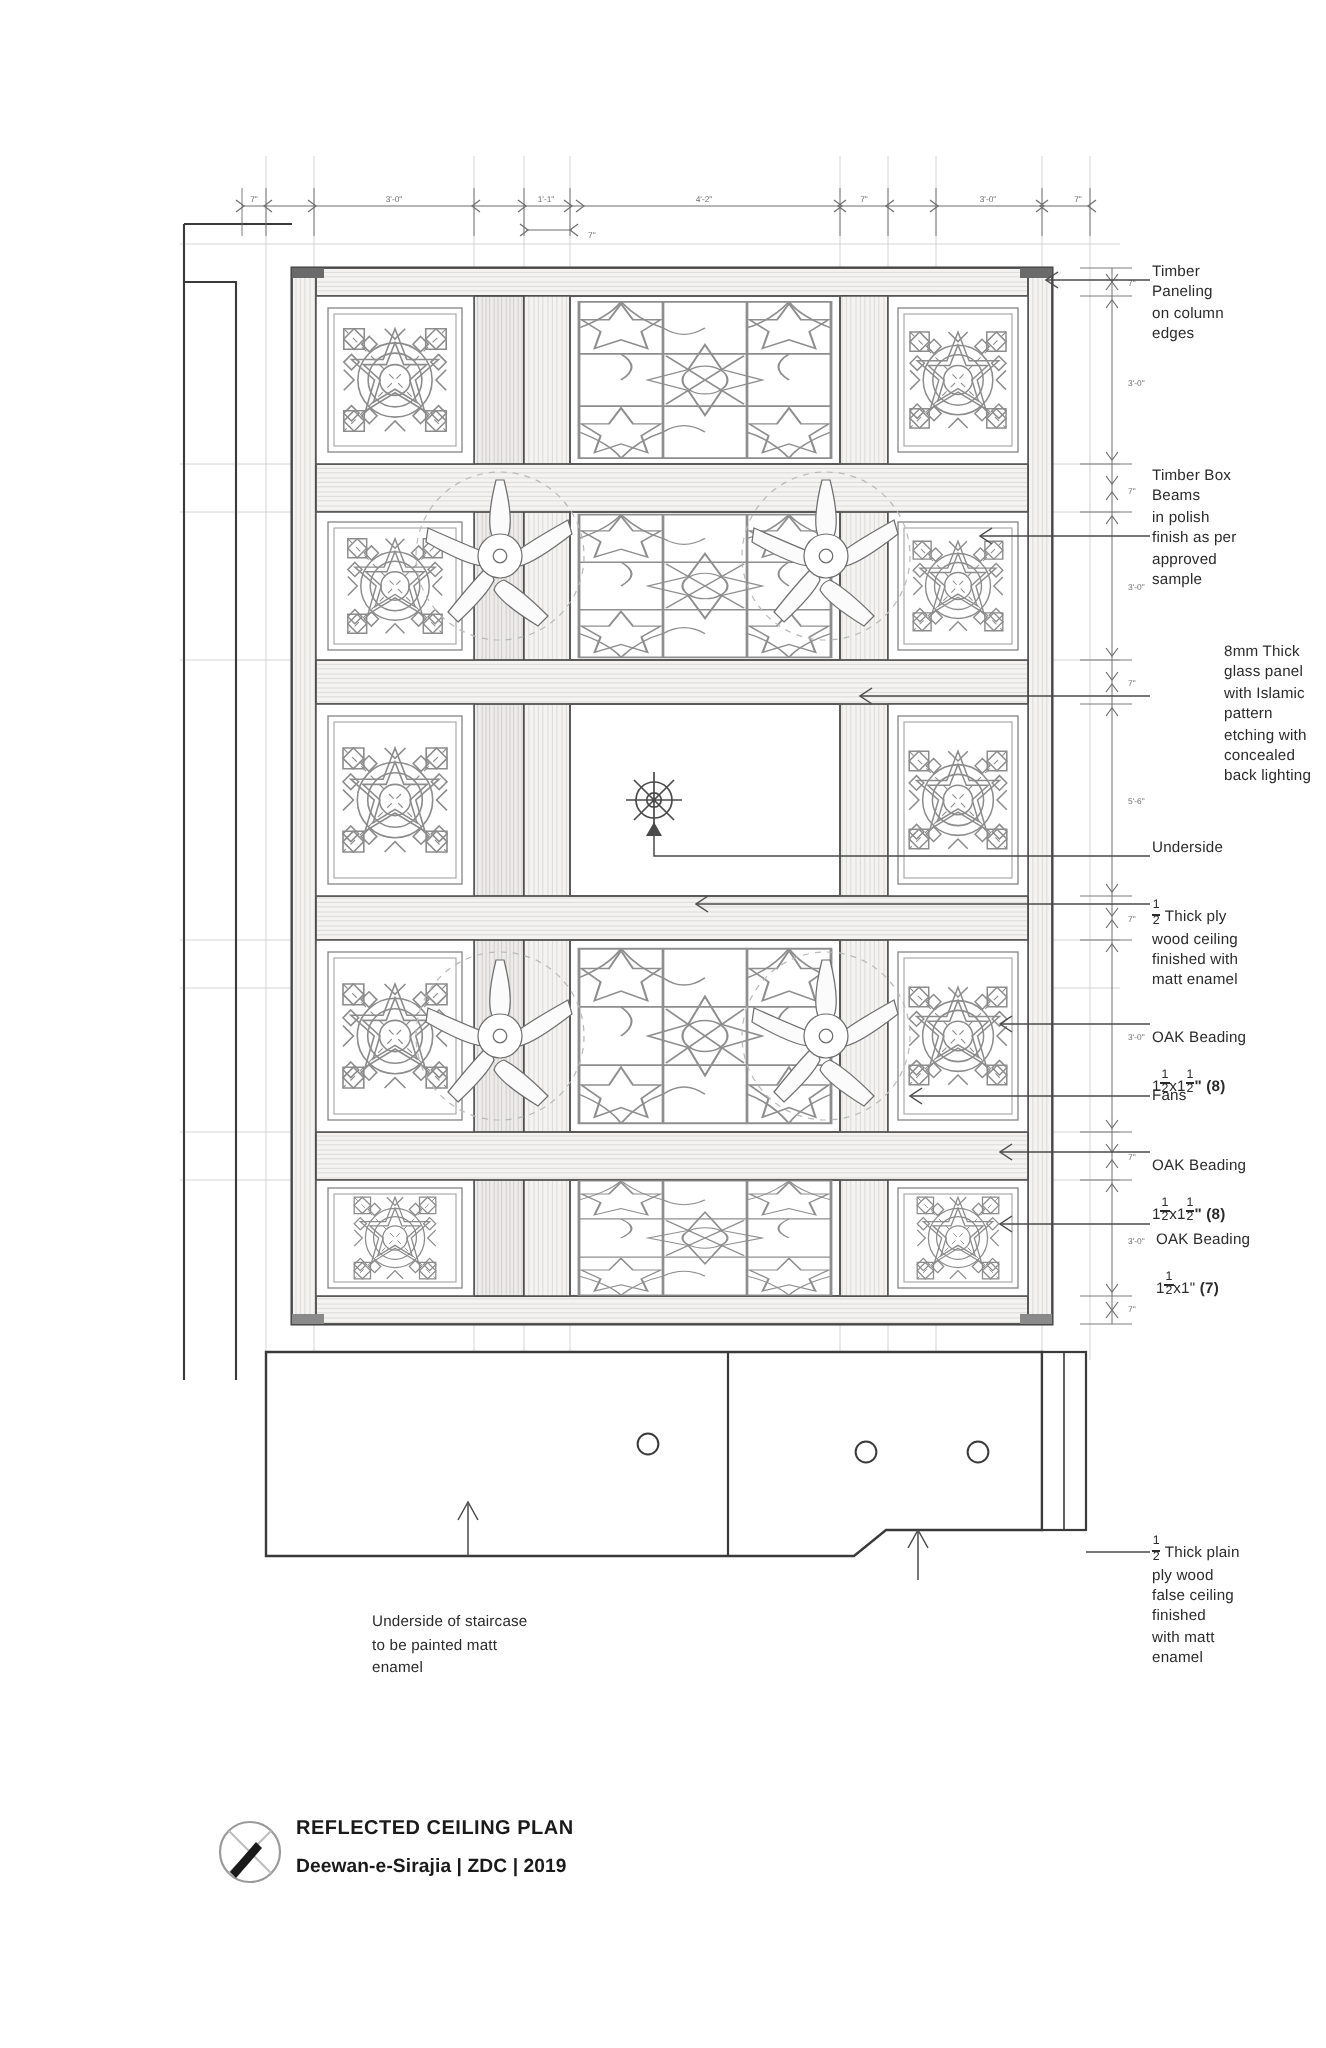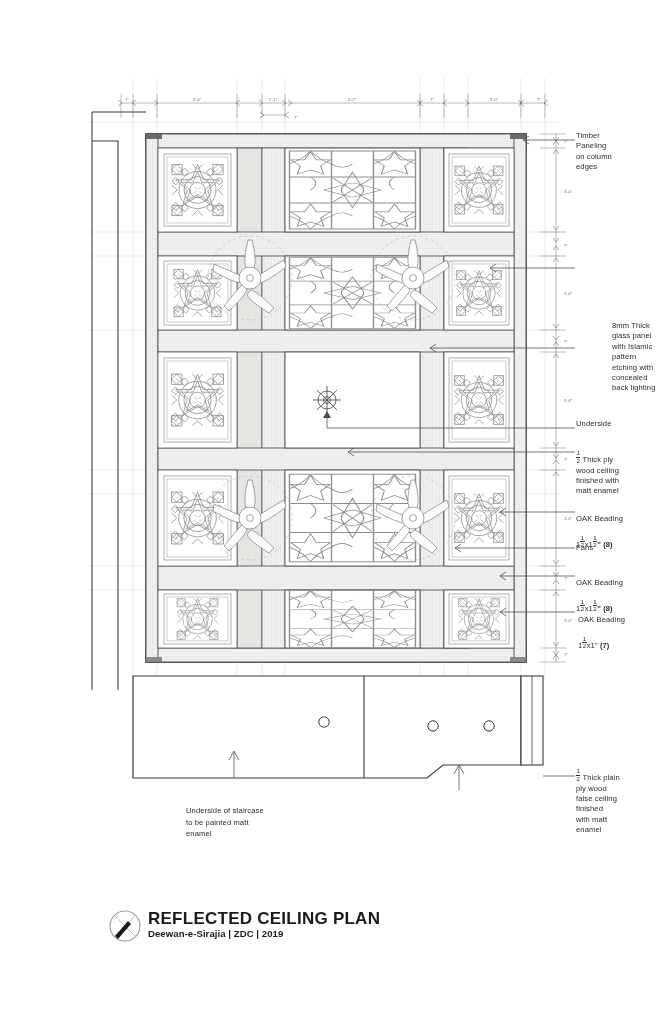--- a/index.html
+++ b/index.html
@@ -11,21 +11,21 @@
   svg.layer{position:absolute;left:0;top:0;width:663px;height:1024px;overflow:visible;}
 
   .note{
     position:absolute;font-size:7.6px;line-height:10.4px;color:#2b2b2b;
     letter-spacing:.1px;white-space:pre-line;
   }
   .note b{font-weight:700;}
 
   .titleblock{position:absolute;left:108px;top:905px;width:420px;height:52px;}
   .tb-title{
-    position:absolute;left:40px;top:4px;font-size:17px;font-weight:700;
+    position:absolute;left:40px;top:4px;font-size:10px;font-weight:700;
     letter-spacing:.25px;color:#1a1a1a;
   }
   .tb-sub{
     position:absolute;left:40px;top:23px;font-size:9.6px;font-weight:700;
     letter-spacing:.05px;color:#1a1a1a;
   }
   .dimtxt{font-size:4.2px;fill:#6e6e6e;font-family:"Liberation Sans",sans-serif;}
   .frac{display:inline-block;font-size:6.2px;line-height:1;vertical-align:-.08em;}
   .frac .n{display:block;text-align:center;border-bottom:.6px solid #2b2b2b;padding:0 .4px;}
   .frac .d{display:block;text-align:center;padding:0 .4px;}
@@ -422,20 +422,26 @@
       <path d="M459,790 V766"></path>
       <path d="M454,774 l5,-9 l5,9" fill="none"></path>
     </g>
   </svg>
 
   <div class="note" style="left:576px;top:131px;width:84px;">Timber
 Paneling
 on column
 edges</div>
 
+  <div class="note" style="left:576px;top:233px;width:84px;">Timber Box
+Beams
+in polish
+finish as per
+approved
+sample</div>
 
   <div class="note" style="left:576px;top:321px;width:84px;margin-left:36px;">8mm Thick
 glass panel
 with Islamic
 pattern
 etching with
 concealed
 back lighting</div>
 
   <div class="note" style="left:576px;top:419px;width:84px;">Underside</div>

